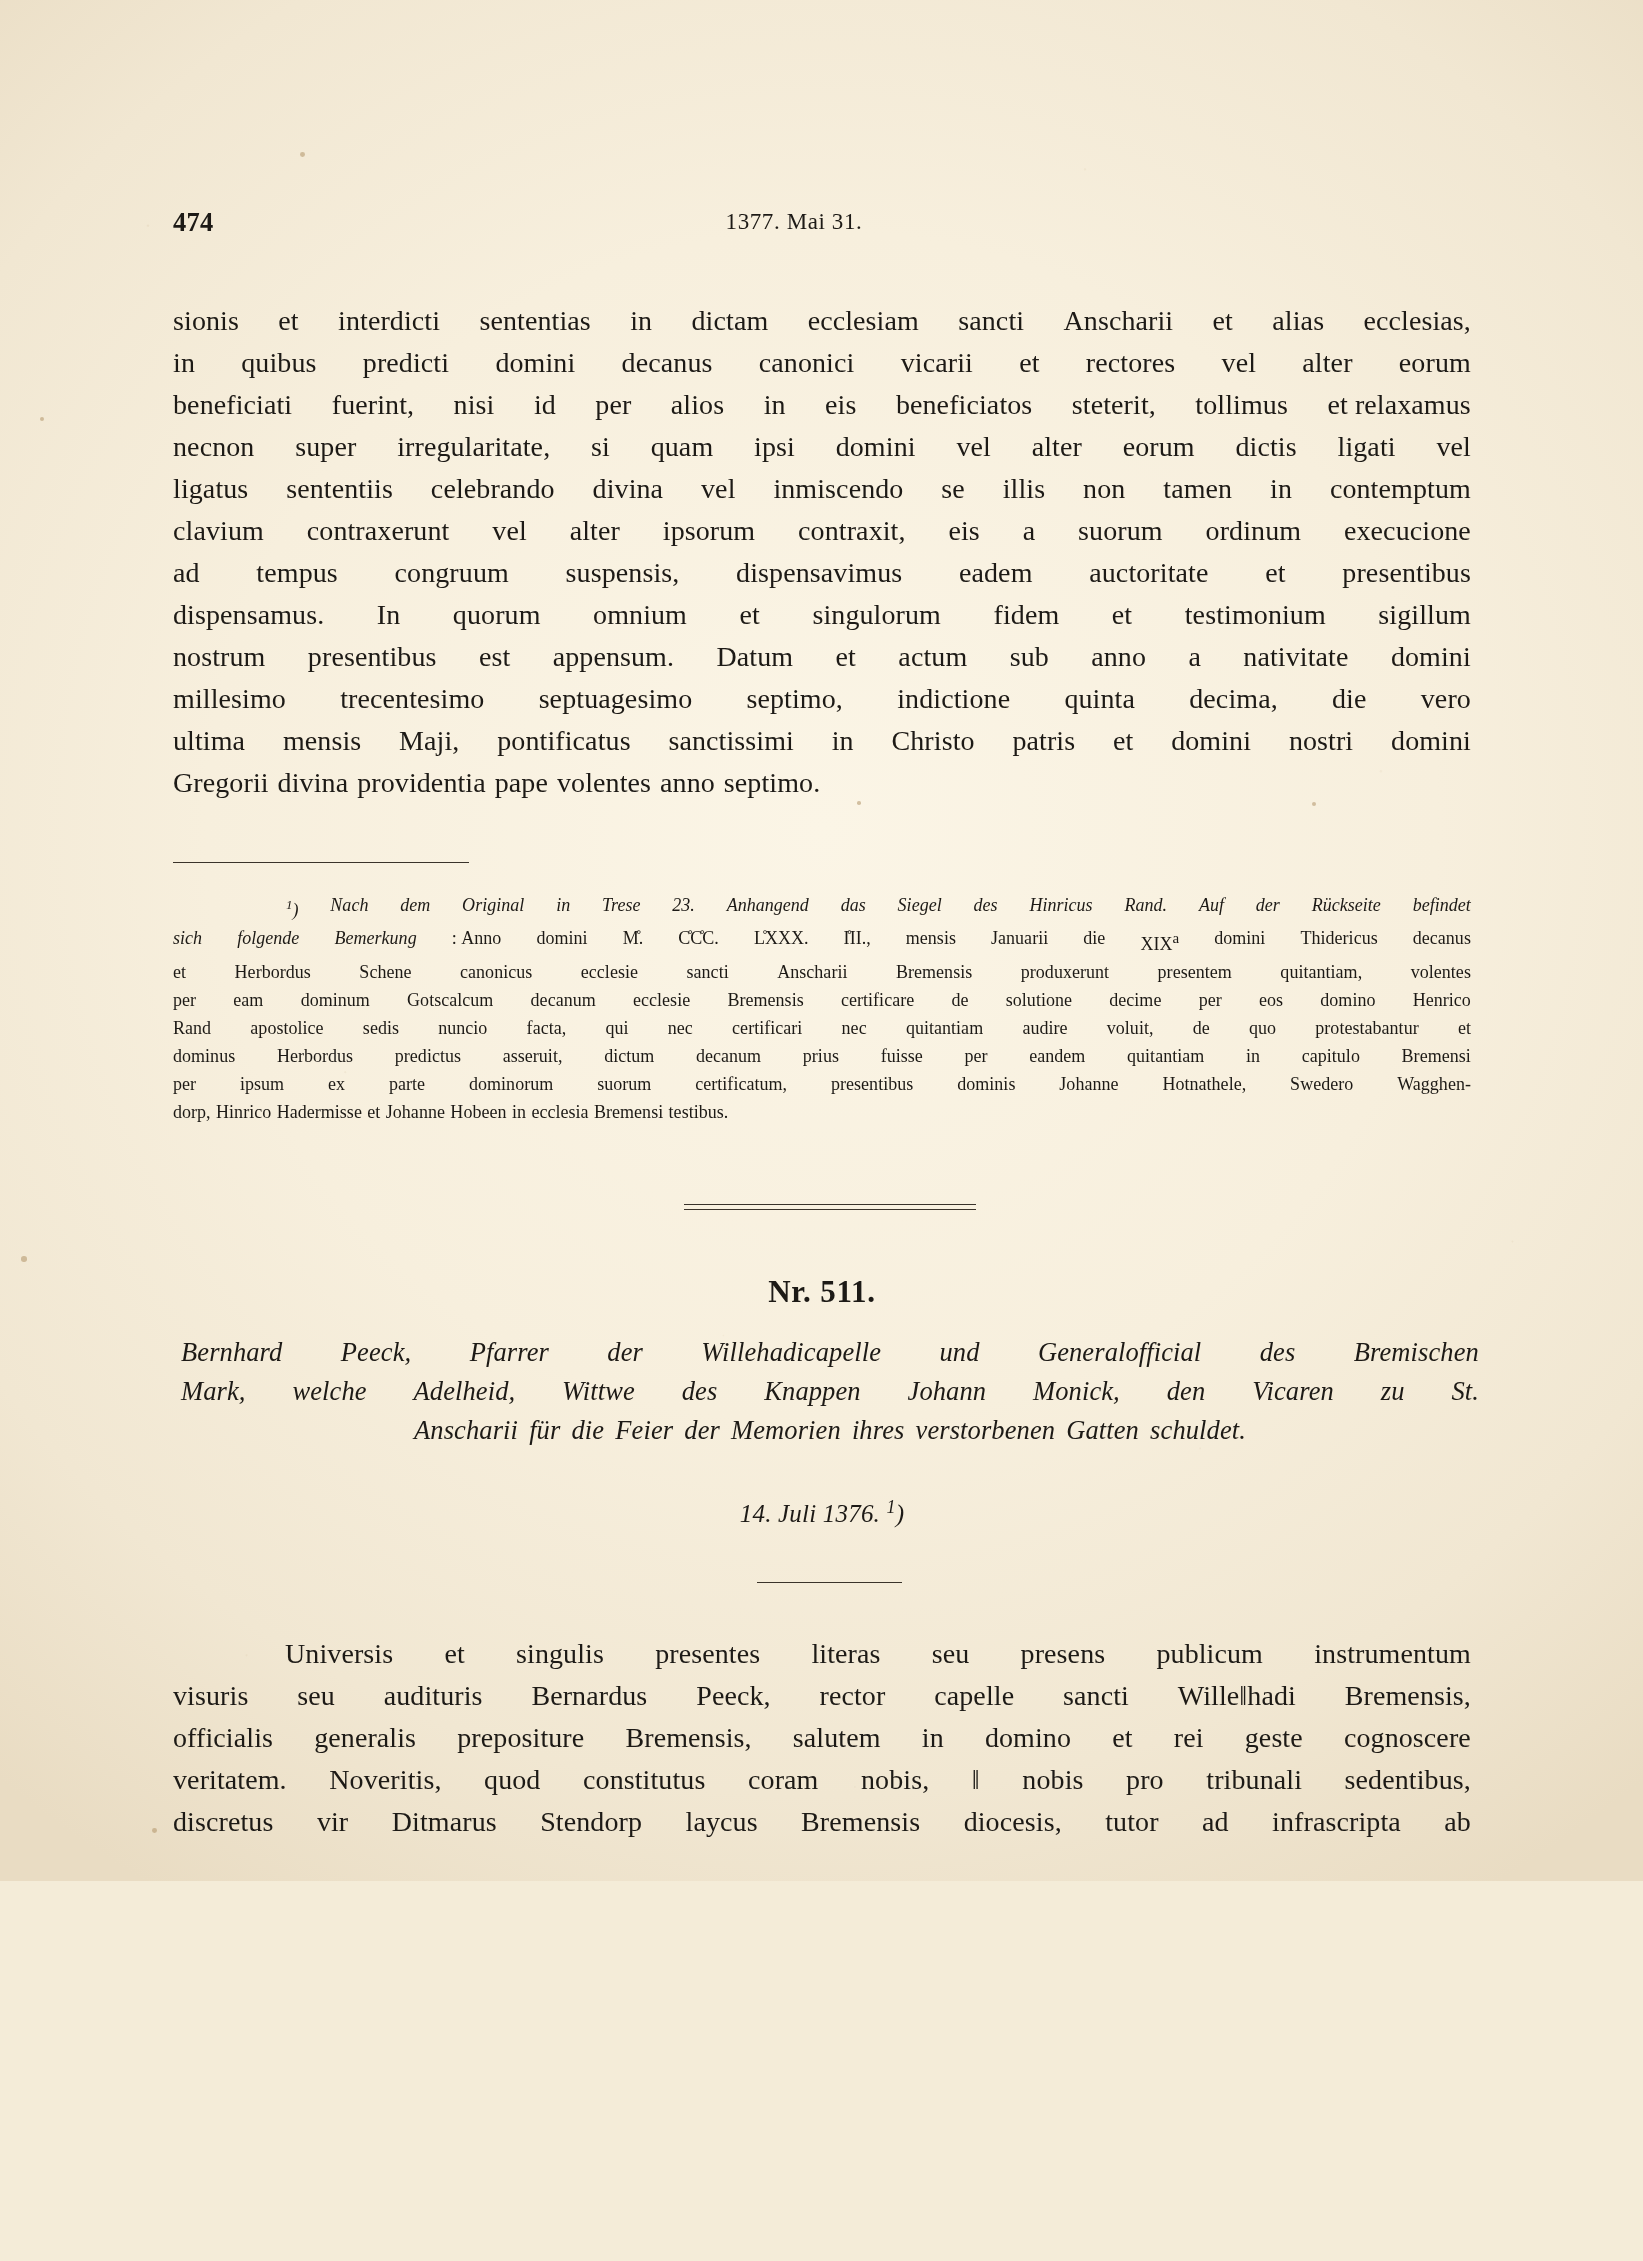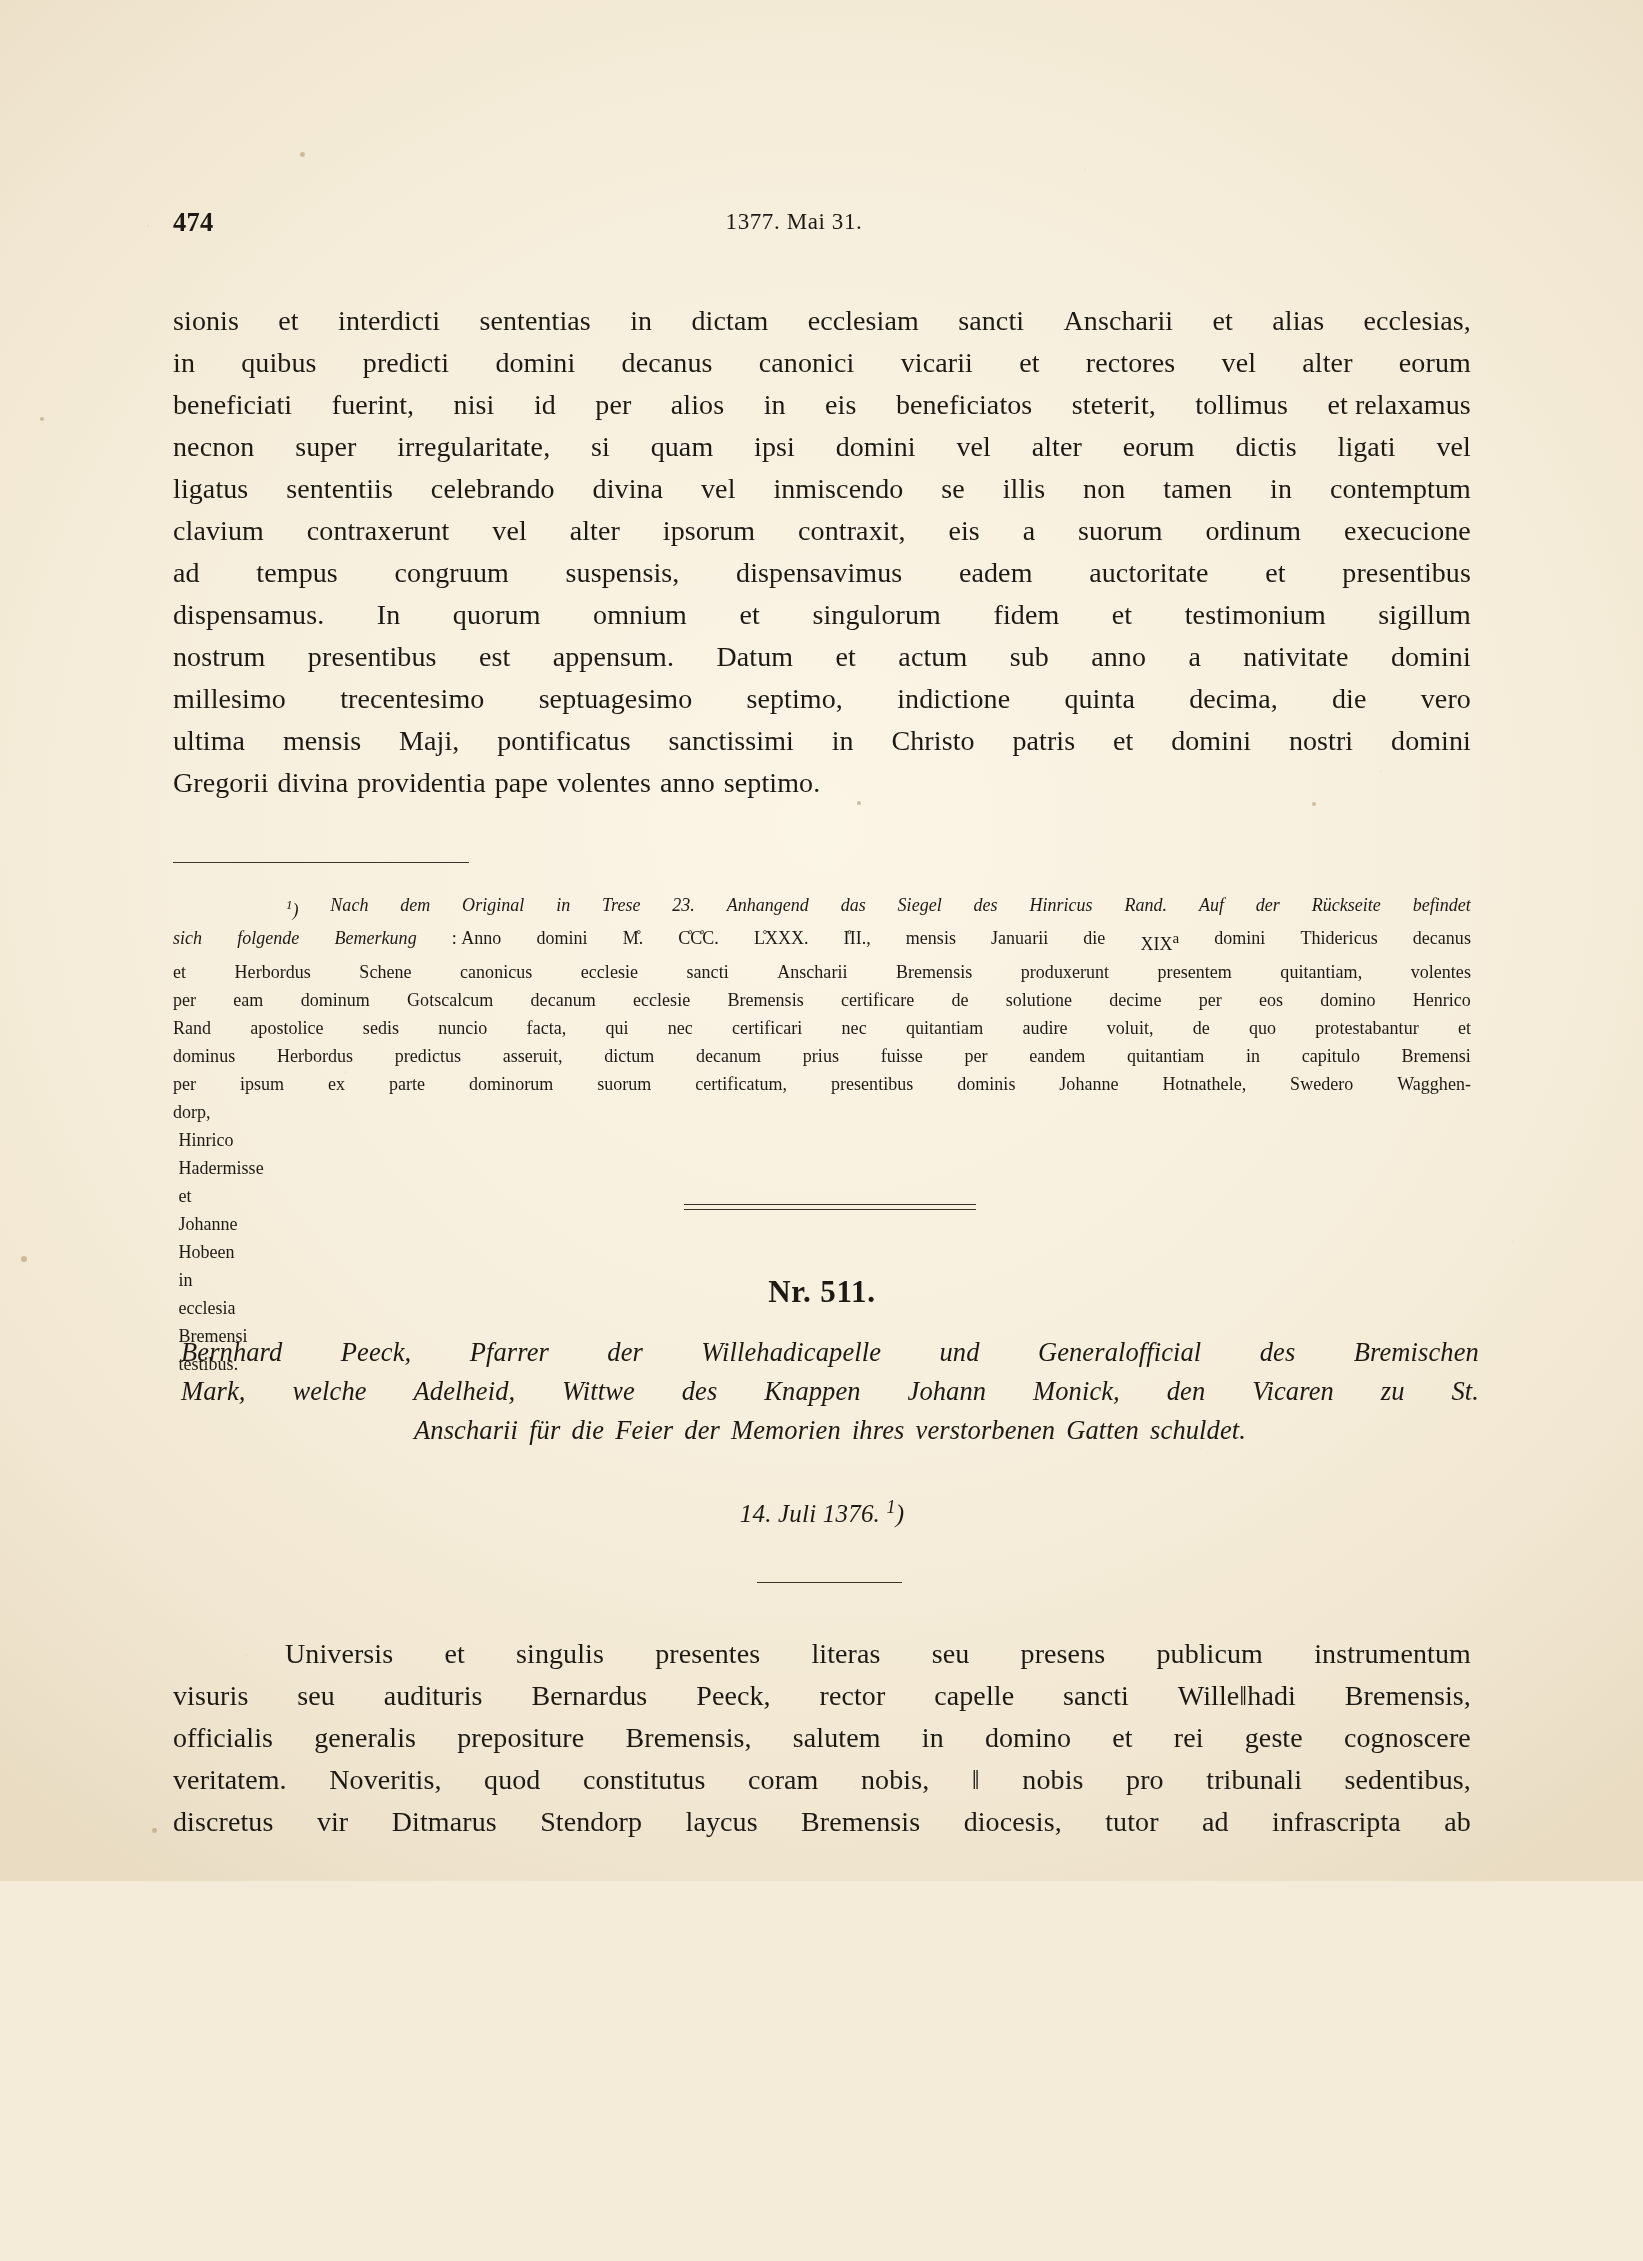--- a/index.html
+++ b/index.html
@@ -128,21 +128,21 @@
     line-height: 28px;
     text-align: justify;
     text-align-last: left;
     letter-spacing: 0.03px;
   }
   .footnote .fl {
     display: flex;
     justify-content: space-between;
     white-space: nowrap;
   }
-  .footnote .fl.last { justify-content: flex-start; flex-direction: column; }
+  .footnote .fl.last { justify-content: flex-start; }
   .footnote .fl.last > span + span { margin-left: .3em; }
   .footnote i, .footnote .it { font-style: italic; }
   sup.fnmark {
     font-size: .72em;
     vertical-align: super;
     font-style: italic;
   }
 
   
   .nr {

